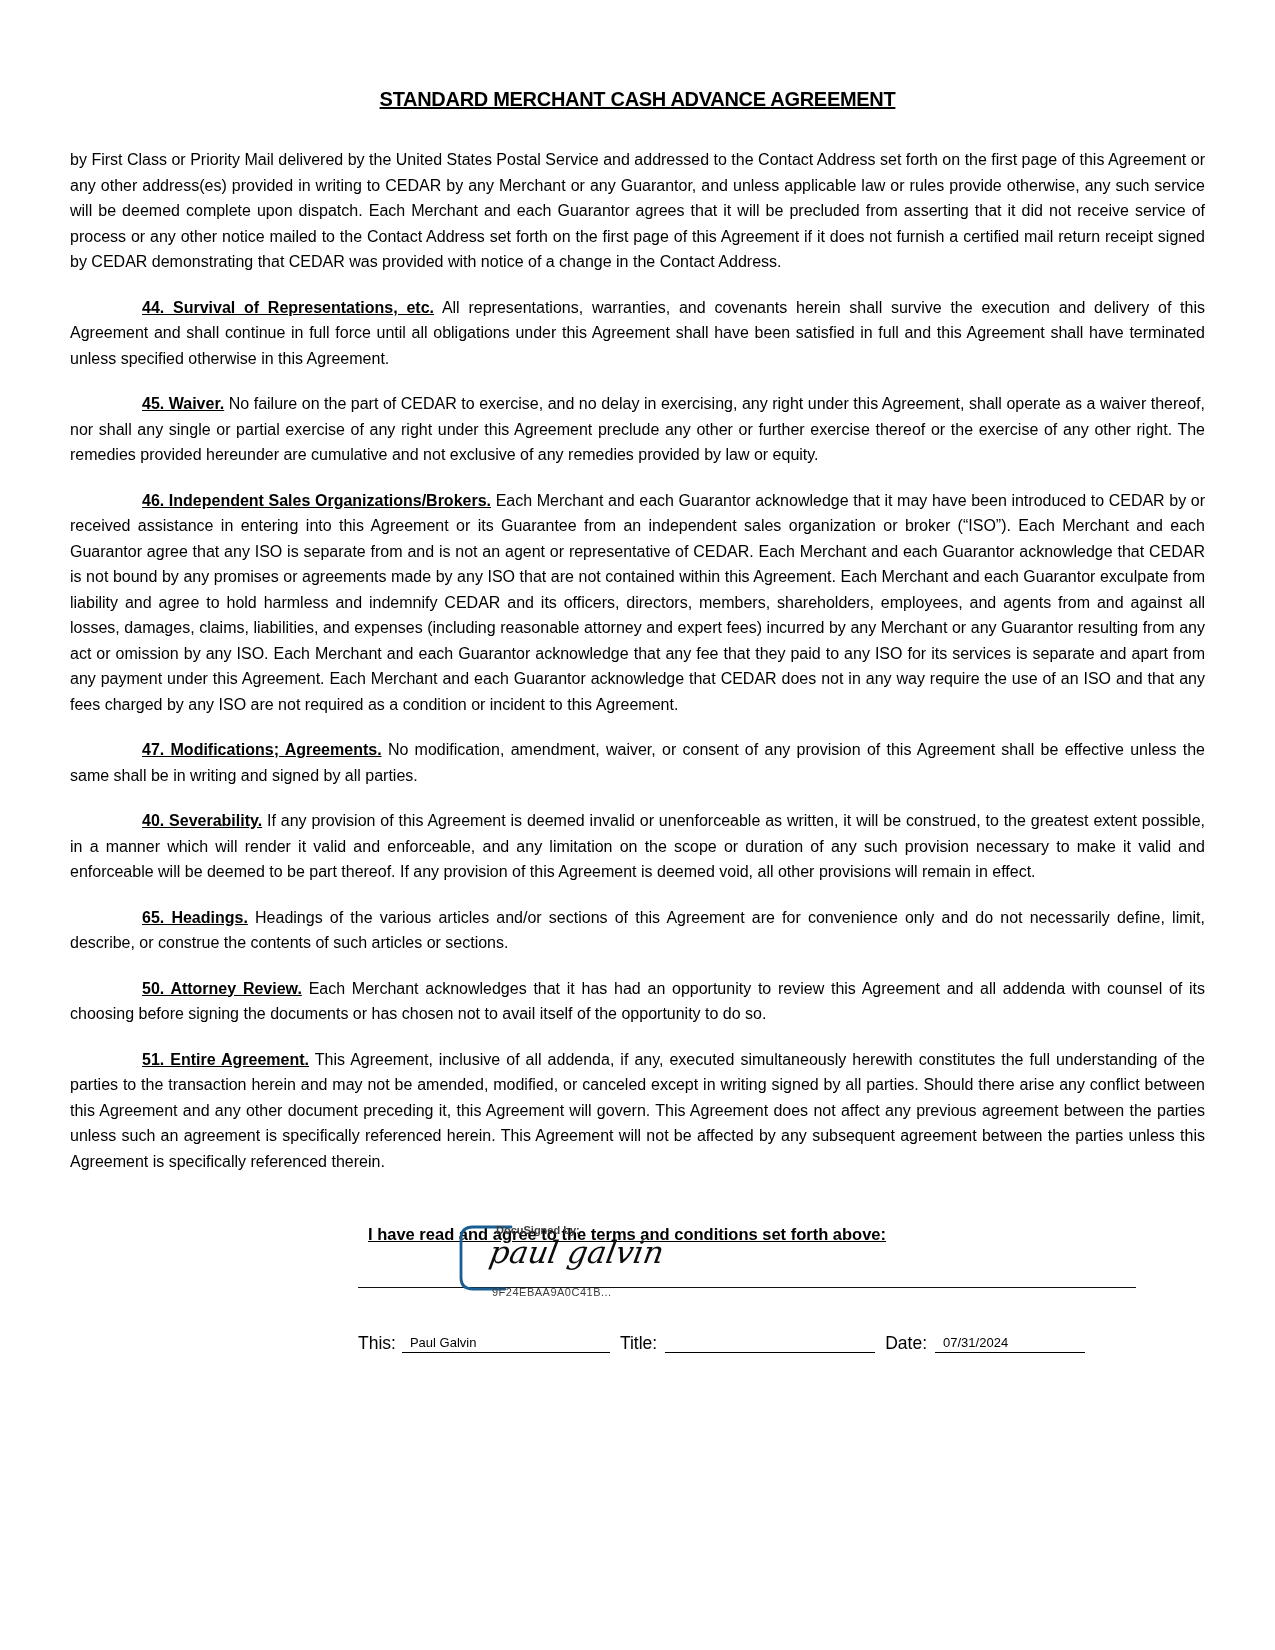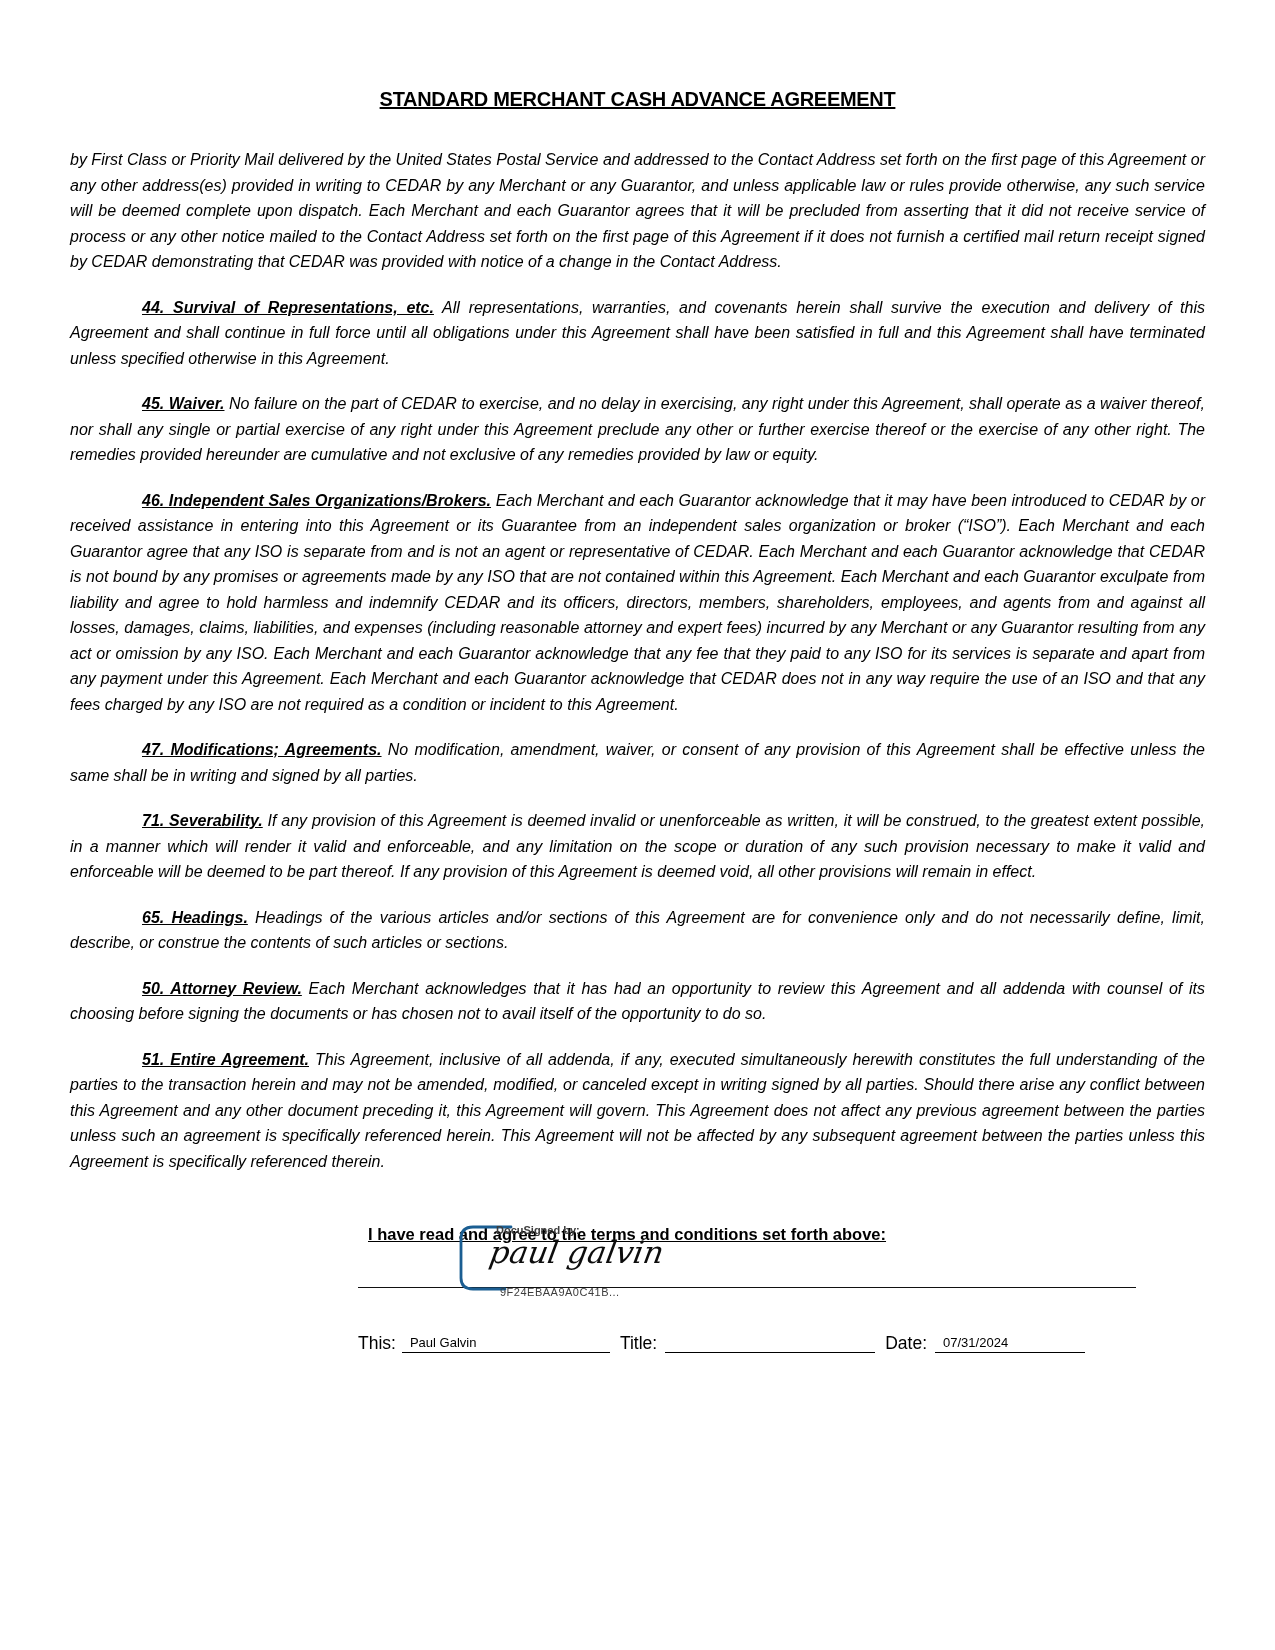--- a/index.html
+++ b/index.html
@@ -20,21 +20,20 @@
     font-size: 20px;
     font-weight: bold;
     letter-spacing: -0.3px;
     text-decoration: underline;
   }
   p.para {
     margin: 0 0 20px 0;
     font-size: 16px;
     line-height: 25.5px;
     text-align: justify;
-    font-style: italic;
   }
   p.sec { text-indent: 72px; }
   .sec-head { font-weight: bold; text-decoration: underline; }
 
   
   .sig-block {
     position: relative;
     margin: 48px 0 0 288px;
     width: 778px;
   }
@@ -75,21 +74,21 @@
     top: 18px;
     font-family: "DejaVu Serif", serif;
     font-style: italic;
     font-size: 31px;
     transform: skewX(-10deg);
     white-space: nowrap;
     color: #0d0d0d;
   }
   .stamp-id {
     position: absolute;
-    left: 50px;
+    left: 42px;
     top: 70px;
     font-size: 11px;
     letter-spacing: 0.5px;
     color: #3d3d3d;
     white-space: nowrap;
   }
   .stamp-bracket { position: absolute; left: 3px; top: 6px; }
 
   .sig-fields {
     display: flex;
@@ -138,21 +137,21 @@
       <span class="sec-head">46. Independent Sales Organizations/Brokers.</span>
       <span>Each Merchant and each Guarantor acknowledge that it may have been introduced to CEDAR by or received assistance in entering into this Agreement or its Guarantee from an independent sales organization or broker (“ISO”). Each Merchant and each Guarantor agree that any ISO is separate from and is not an agent or representative of CEDAR. Each Merchant and each Guarantor acknowledge that CEDAR is not bound by any promises or agreements made by any ISO that are not contained within this Agreement. Each Merchant and each Guarantor exculpate from liability and agree to hold harmless and indemnify CEDAR and its officers, directors, members, shareholders, employees, and agents from and against all losses, damages, claims, liabilities, and expenses (including reasonable attorney and expert fees) incurred by any Merchant or any Guarantor resulting from any act or omission by any ISO. Each Merchant and each Guarantor acknowledge that any fee that they paid to any ISO for its services is separate and apart from any payment under this Agreement. Each Merchant and each Guarantor acknowledge that CEDAR does not in any way require the use of an ISO and that any fees charged by any ISO are not required as a condition or incident to this Agreement.</span>
     </p>
 
     <p class="para sec">
       <span class="sec-head">47. Modifications; Agreements.</span>
       <span>No modification, amendment, waiver, or consent of any provision of this Agreement shall be effective unless the same shall be in writing and signed by all parties.</span>
     </p>
 
     <p class="para sec">
-      <span class="sec-head">71. Severability.</span>
+      <span class="sec-head">40. Severability.</span>
       <span>If any provision of this Agreement is deemed invalid or unenforceable as written, it will be construed, to the greatest extent possible, in a manner which will render it valid and enforceable, and any limitation on the scope or duration of any such provision necessary to make it valid and enforceable will be deemed to be part thereof. If any provision of this Agreement is deemed void, all other provisions will remain in effect.</span>
     </p>
 
     <p class="para sec">
       <span class="sec-head">65. Headings.</span>
       <span>Headings of the various articles and/or sections of this Agreement are for convenience only and do not necessarily define, limit, describe, or construe the contents of such articles or sections.</span>
     </p>
 
     <p class="para sec">
       <span class="sec-head">50. Attorney Review.</span>

